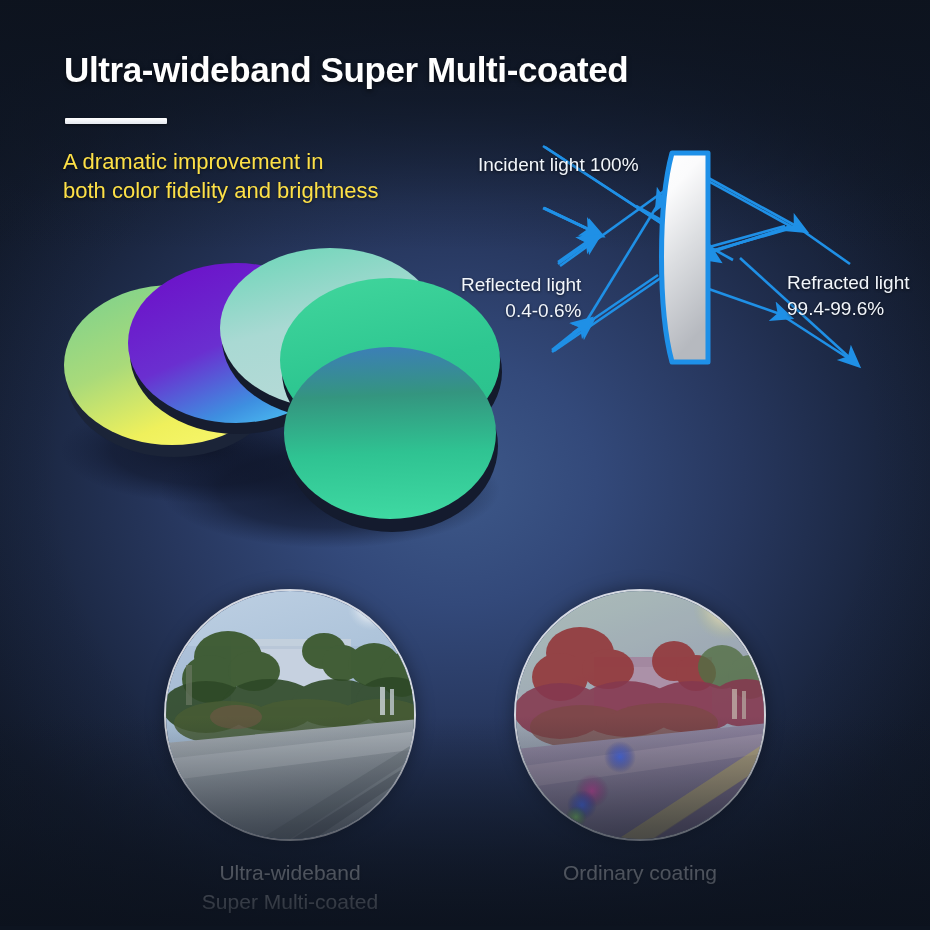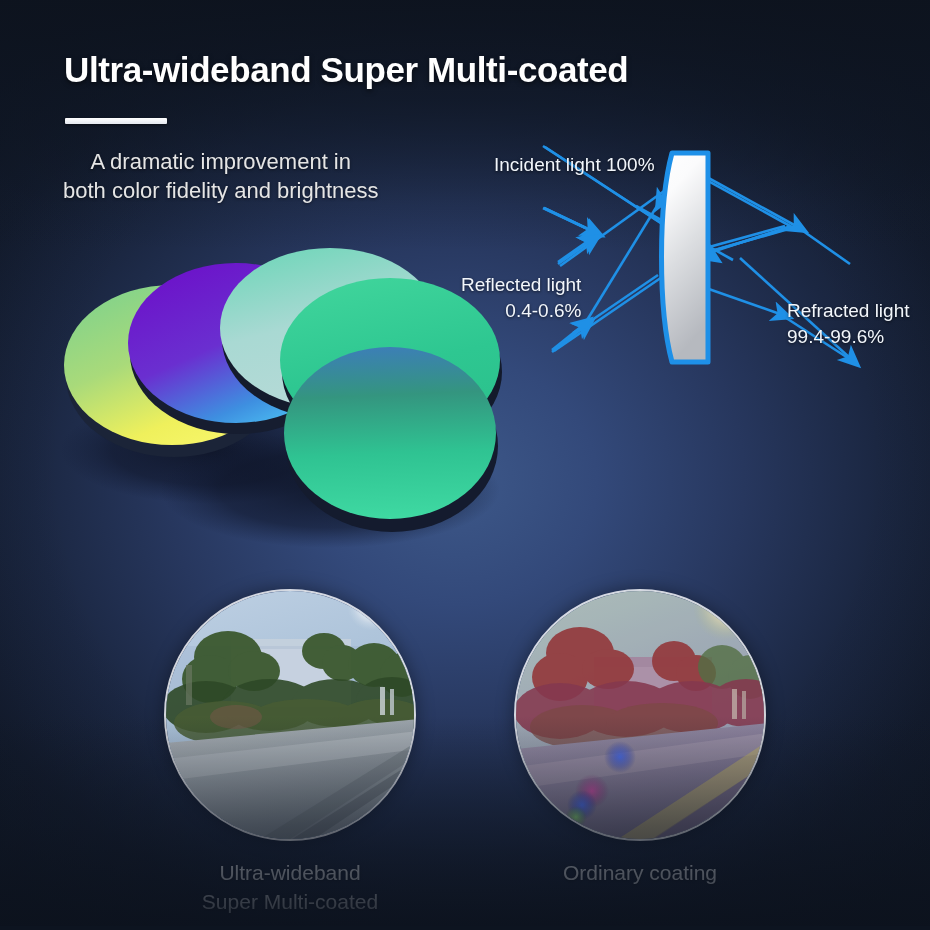--- a/index.html
+++ b/index.html
@@ -43,24 +43,23 @@
     white-space:nowrap;
   }
   .rule{
     position:absolute;left:65px;top:118px;
     width:102px;height:6px;border-radius:1px;
     background:linear-gradient(180deg,#ffffff,#e4e8ef);
     box-shadow:0 1px 3px rgba(0,0,0,.5);
   }
   .subtitle{
     position:absolute;left:63px;top:147px;
-    font-size:22px;color:#e5e5e5;line-height:29px;
+    font-size:22px;color:#fde047;line-height:29px;
     text-shadow:0 1px 3px rgba(0,0,0,.5);
     white-space:pre-line;
-    text-align:center;
   }
 
   
   .diagram{position:absolute;left:440px;top:100px;width:490px;height:300px;}
   .diagram svg{display:block;}
   .d-label{
     position:absolute;color:#f2f6fb;
     font-size:19px;line-height:26px;white-space:pre-line;
     text-shadow:0 1px 3px rgba(0,0,0,.65);
   }
@@ -154,24 +153,24 @@
         <path d="M356,126 L410,164"></path>
         <path d="M226,174 L340,214" marker-end="url(#ah)"></path>
         <path d="M340,214 L408,258"></path>
       </g>
 
       <g>
         <path d="M232,53 L268,53 L268,262 L232,262 C218,210 218,104 232,53 Z" fill="url(#lensFill)" stroke="#1e90e8" stroke-width="5" stroke-linejoin="round"></path>
       </g>
     </svg>
 
-    <div class="d-label d-incident" style="position:absolute;left:54px;top:52px;">Incident light 100%</div>
+    <div class="d-label d-incident" style="position:absolute;left:38px;top:52px;">Incident light 100%</div>
     <div class="d-label d-reflected" style="position:absolute;left:21px;top:172px;text-align:right;">Reflected light
 0.4-0.6%</div>
-    <div class="d-label d-refracted" style="position:absolute;left:347px;top:170px;margin-top:28px;">Refracted light
+    <div class="d-label d-refracted" style="position:absolute;left:347px;top:170px;">Refracted light
 99.4-99.6%</div>
   </div>
 
   <div class="discs">
     <svg width="500" height="320" viewBox="0 0 500 320" xmlns="http://www.w3.org/2000/svg">
       <defs>
         <linearGradient id="gYel" x1="0.15" y1="0" x2="0.75" y2="1">
           <stop offset="0%" stop-color="#7fd28c"></stop>
           <stop offset="42%" stop-color="#a9da7a"></stop>
           <stop offset="78%" stop-color="#eff05c"></stop>

